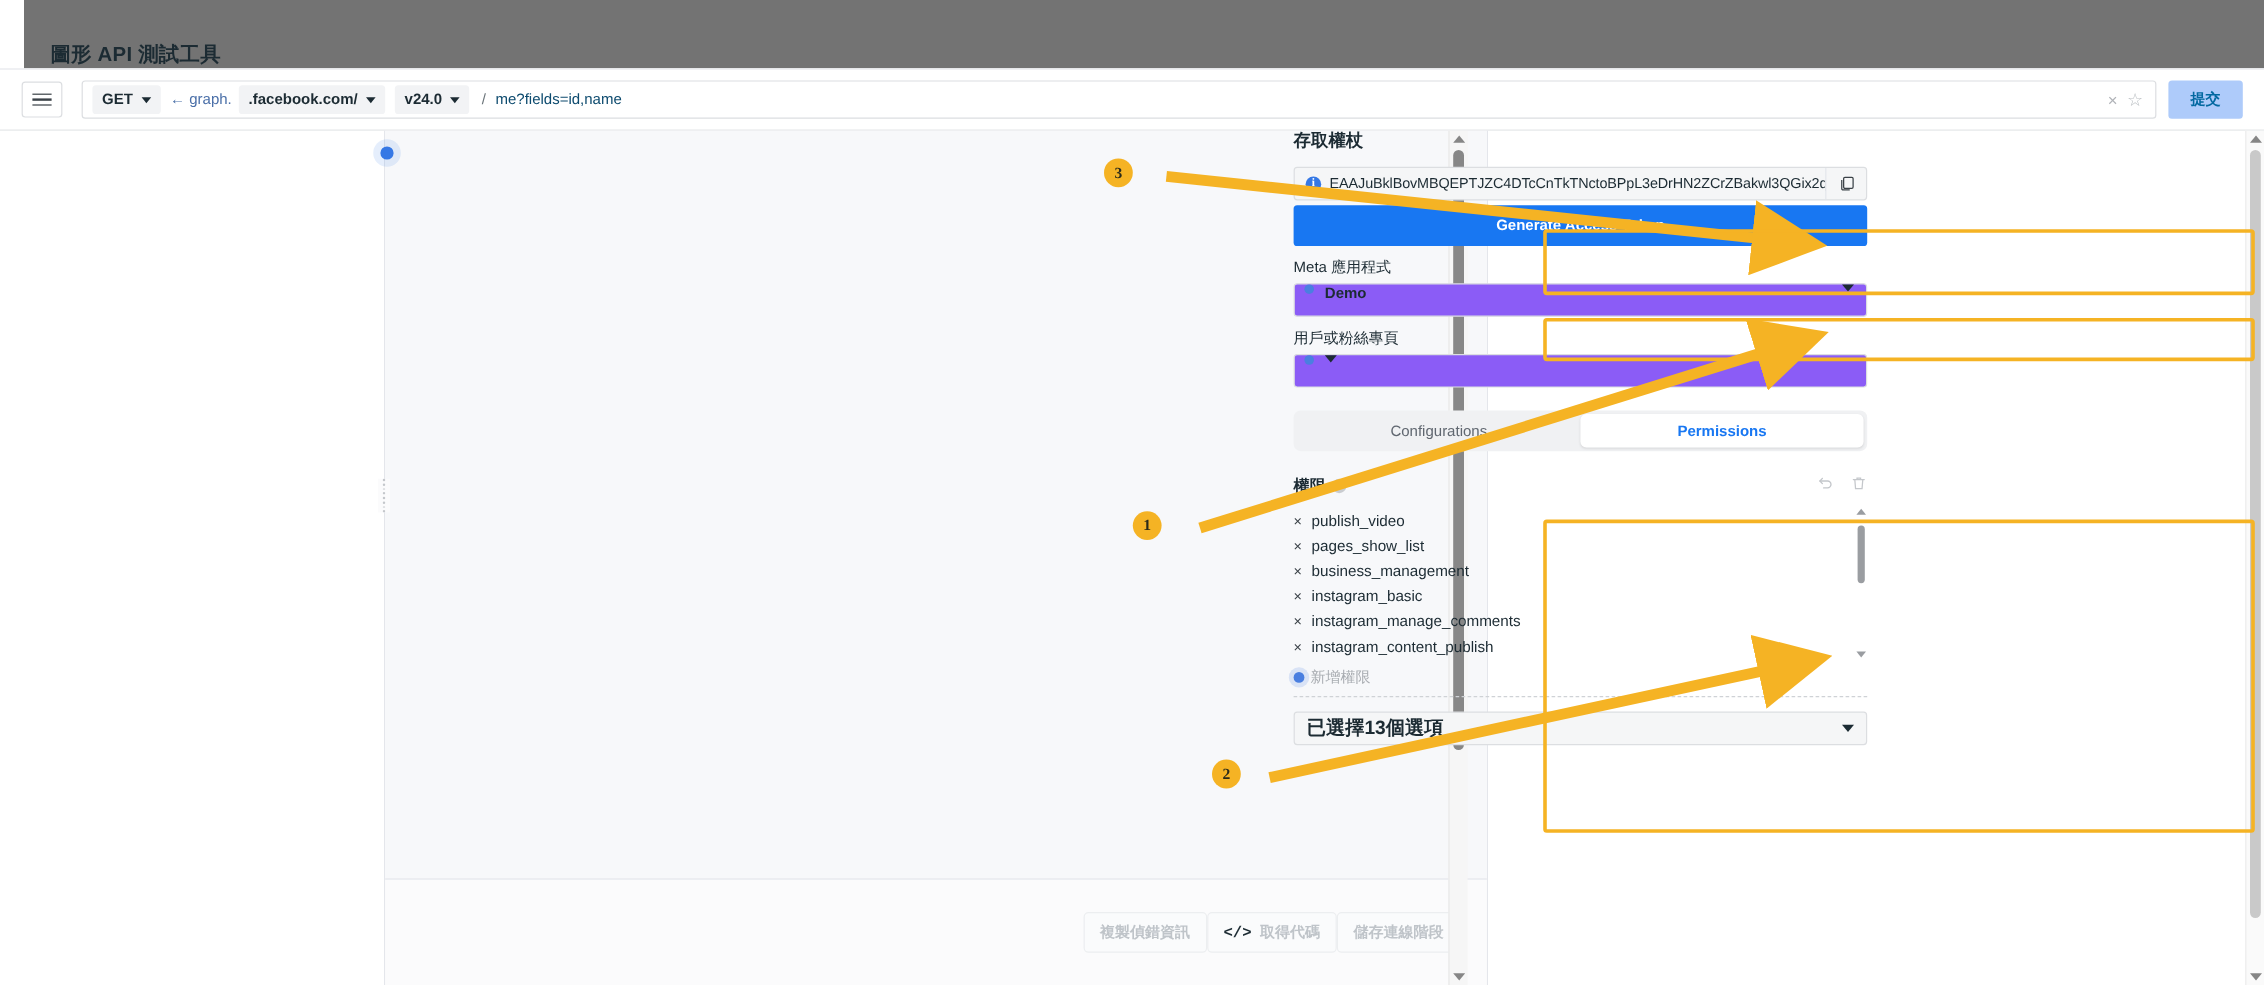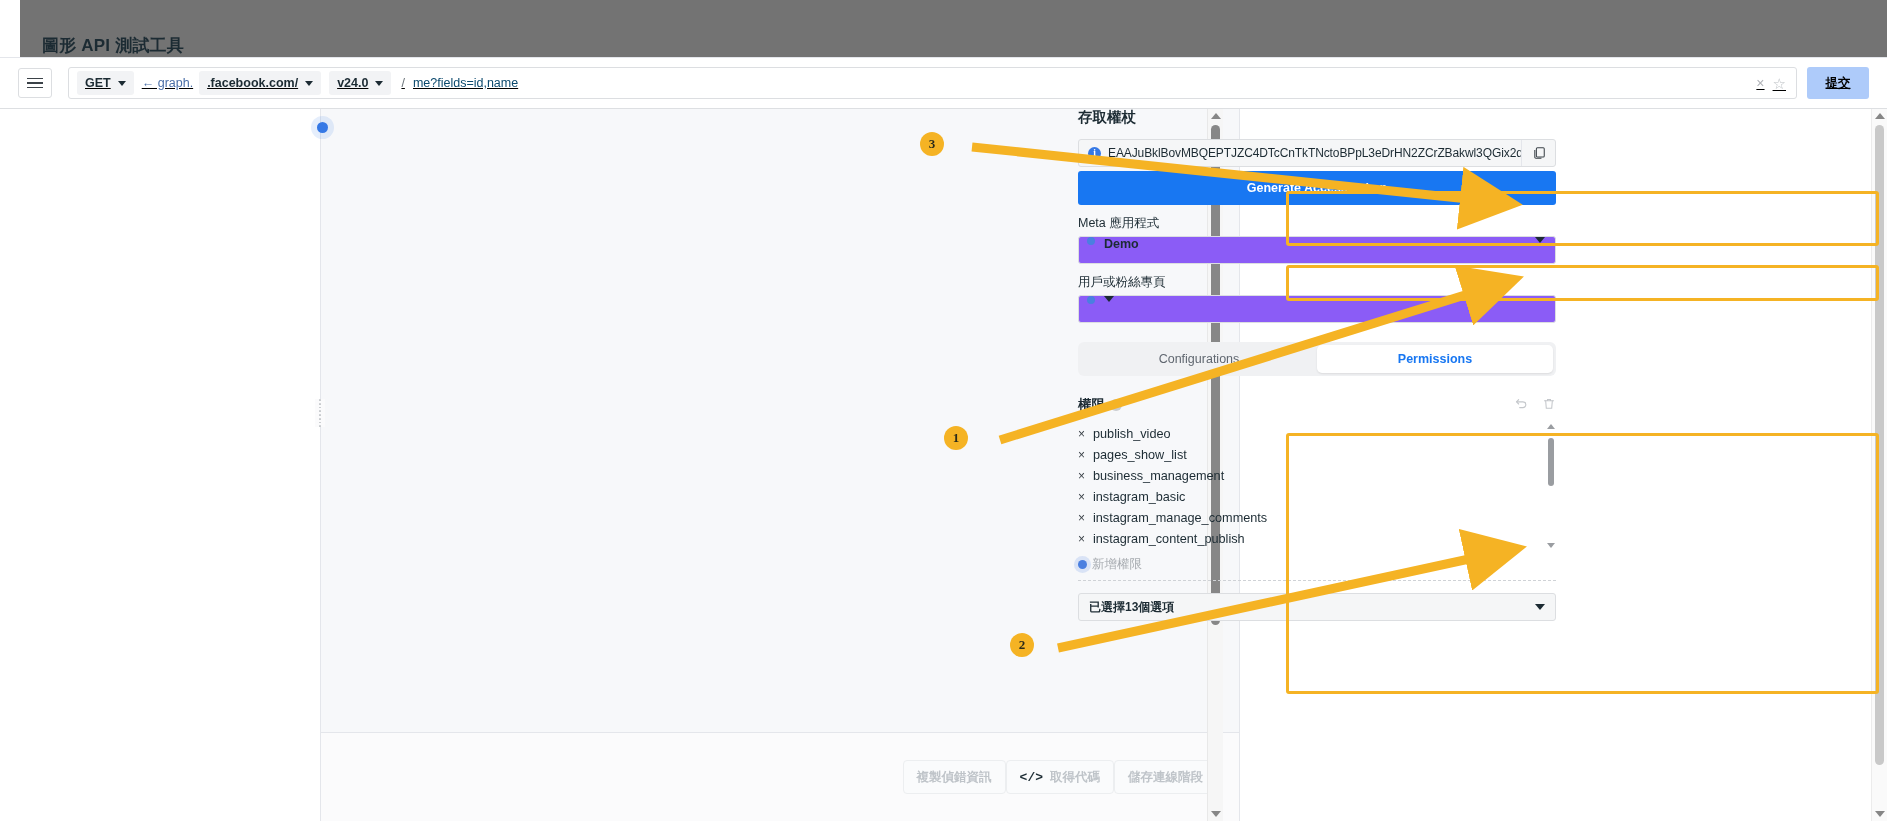--- a/index.html
+++ b/index.html
@@ -30,21 +30,20 @@
   
   .request-bar {
     height: 52px;
     border-top: 1px solid #e4e6eb;
     border-bottom: 1px solid #dddfe2;
     background: #fff;
     display: flex;
     align-items: center;
     padding: 0 18px;
     gap: 0;
-    text-decoration: underline;
   }
   .hamburger-btn {
     width: 34px; height: 30px;
     border: 1px solid #dcdee1;
     border-radius: 3px;
     background: #fff;
     display: flex; flex-direction: column;
     align-items: center; justify-content: center;
     gap: 3px;
     cursor: pointer;
@@ -102,21 +101,21 @@
     color: #b0b3b8; font-size: 14px; padding: 0 8px; cursor: pointer; line-height: 1;
   }
   .star-btn {
     color: #bcc0c4; font-size: 15px; padding: 0 4px 0 0; cursor: pointer; line-height: 1;
   }
   .submit-btn {
     width: 62px; height: 32px;
     margin-left: 10px;
     background: #aecbfa;
     border: none; border-radius: 3px;
-    color: #000000; font-size: 12.5px; font-weight: bold;
+    color: #0369a1; font-size: 12.5px; font-weight: bold;
     cursor: pointer;
   }
 
   
   .body-area {
     position: relative;
     height: 712px;
     display: flex;
     background: #fff;
   }
@@ -360,21 +359,21 @@
   .selected-row {
     height: 28px;
     border: 1px solid #dcdee1;
     border-radius: 3px;
     background: #f5f6f7;
     display: flex; align-items: center;
     padding: 0 10px;
     margin-top: 12px;
     cursor: pointer;
   }
-  .selected-text { flex: 1; font-size: 12px; font-weight: bold; color: #1c2b33; }
+  .selected-text { flex: 1; font-size: 16px; font-weight: bold; color: #1c2b33; }
 
   
   .overlay {
     position: absolute; inset: 0;
     pointer-events: none;
     z-index: 40;
   }
   .badge {
     position: absolute;
     width: 24px; height: 24px;

